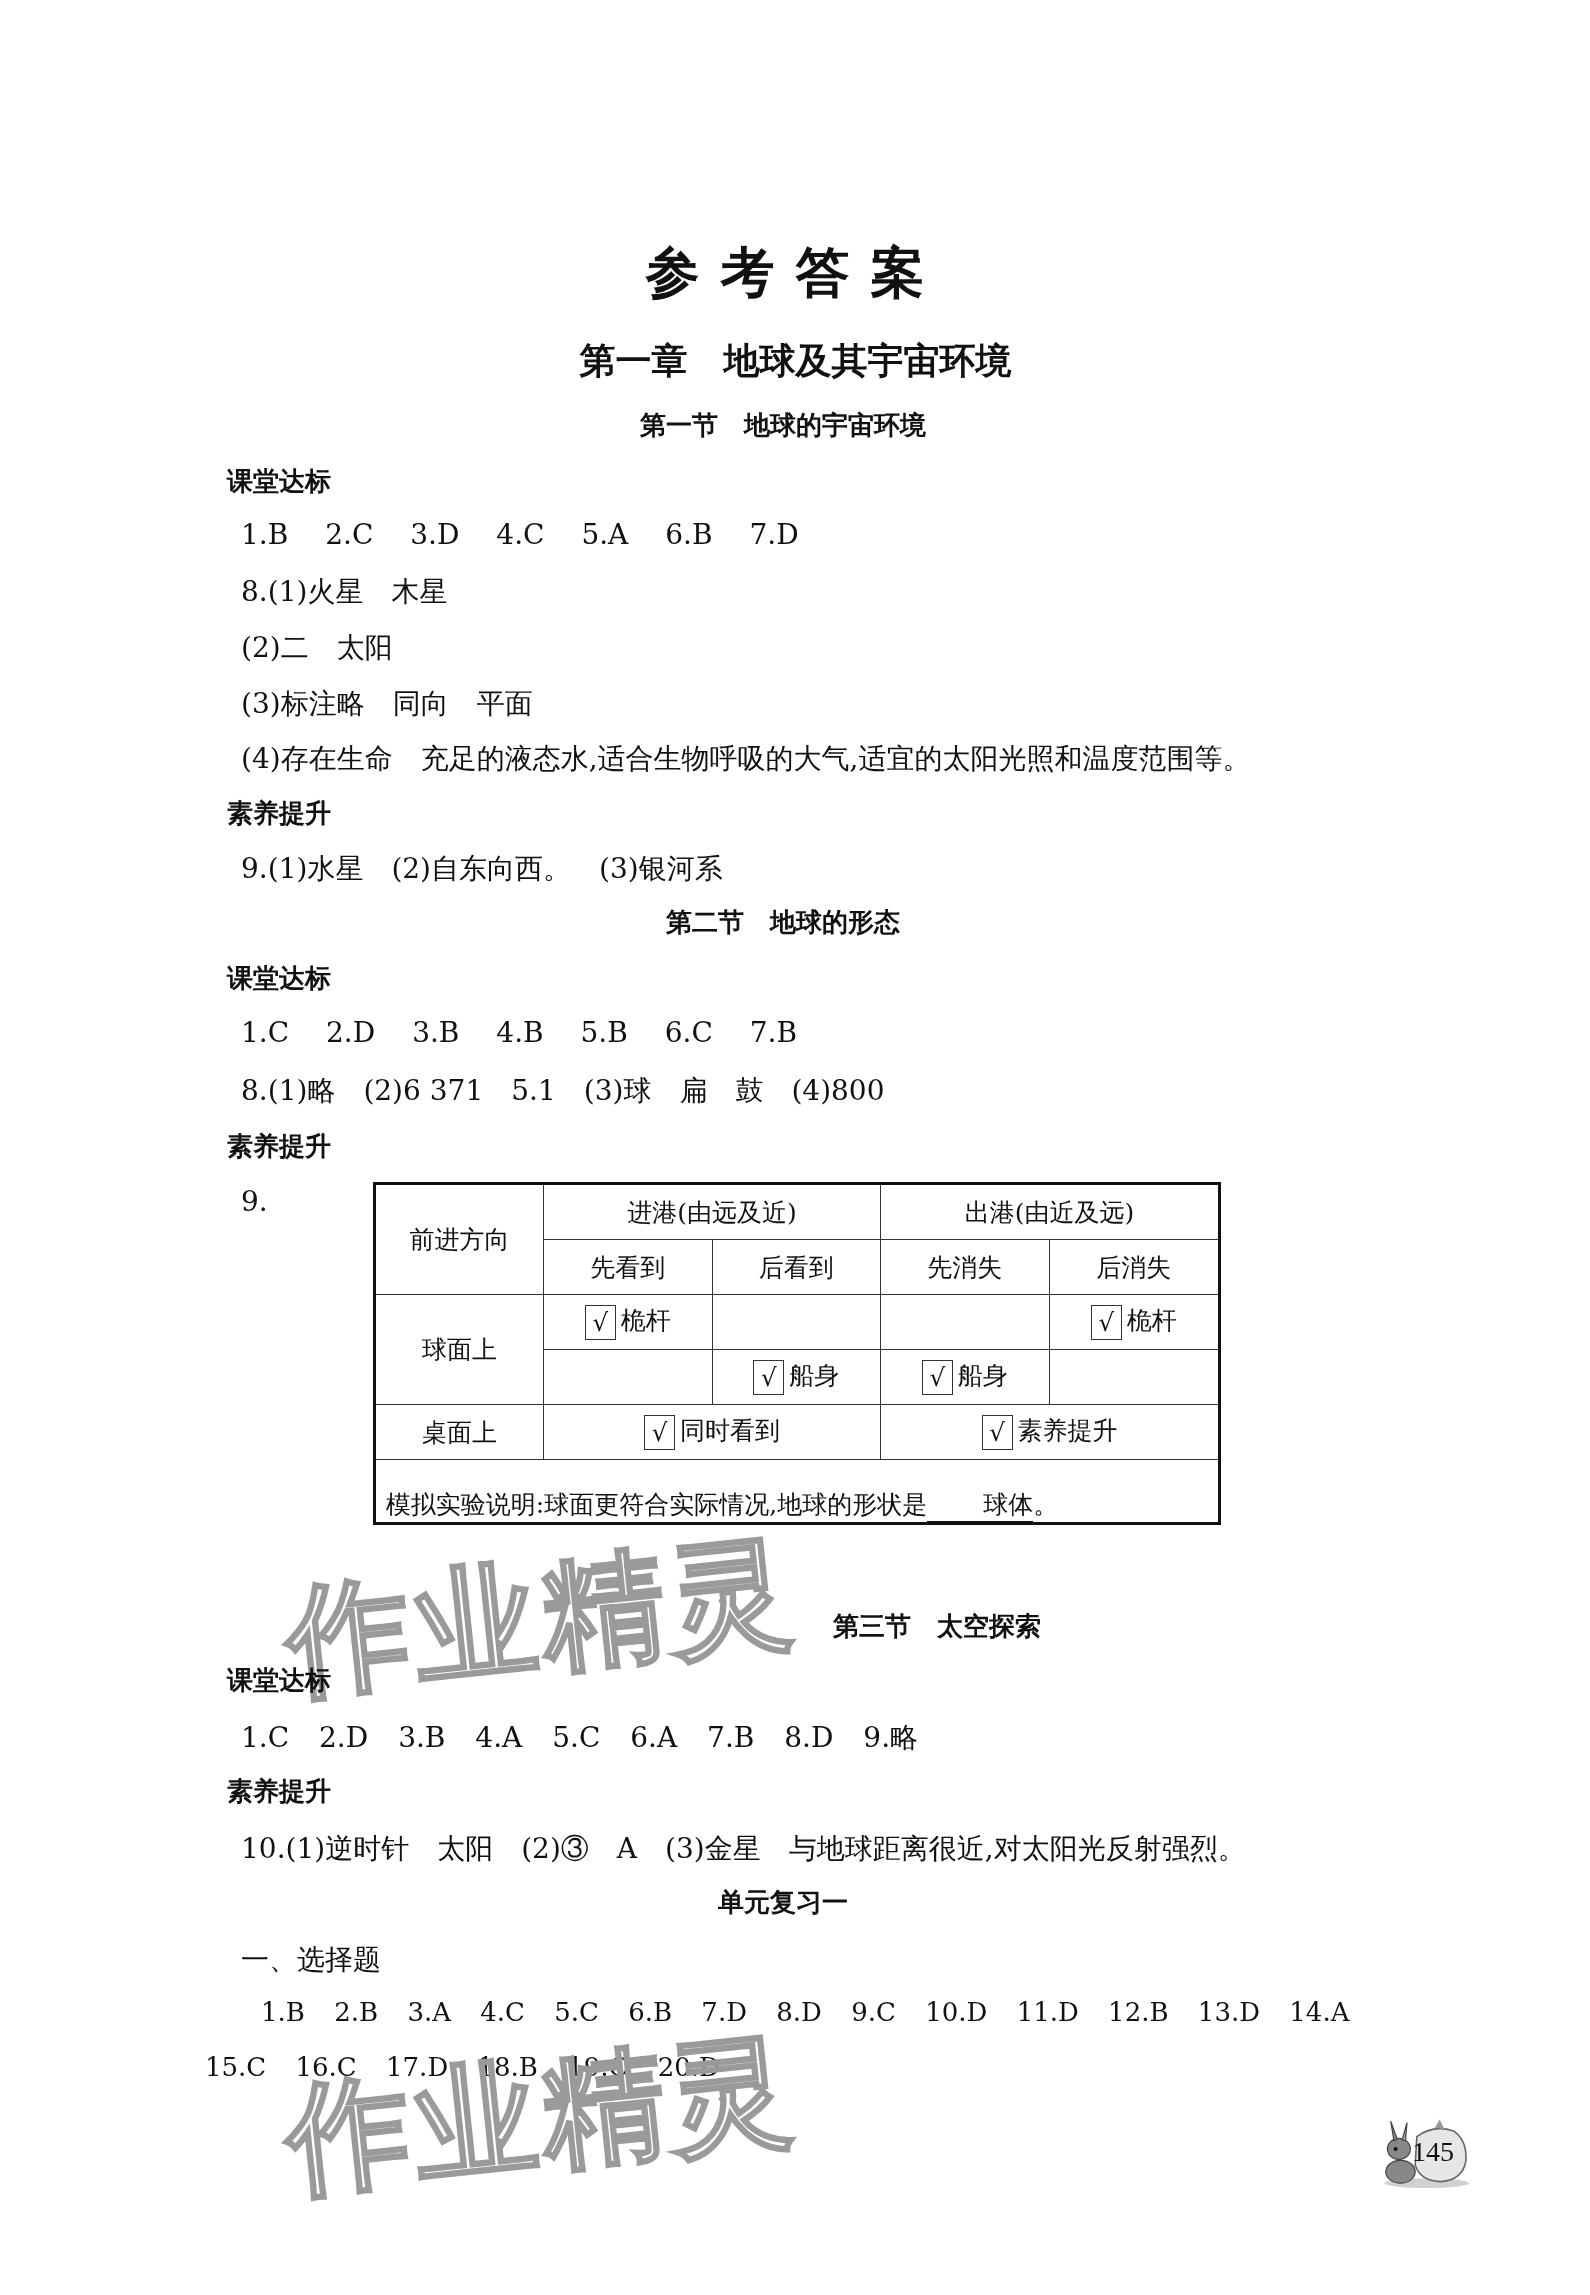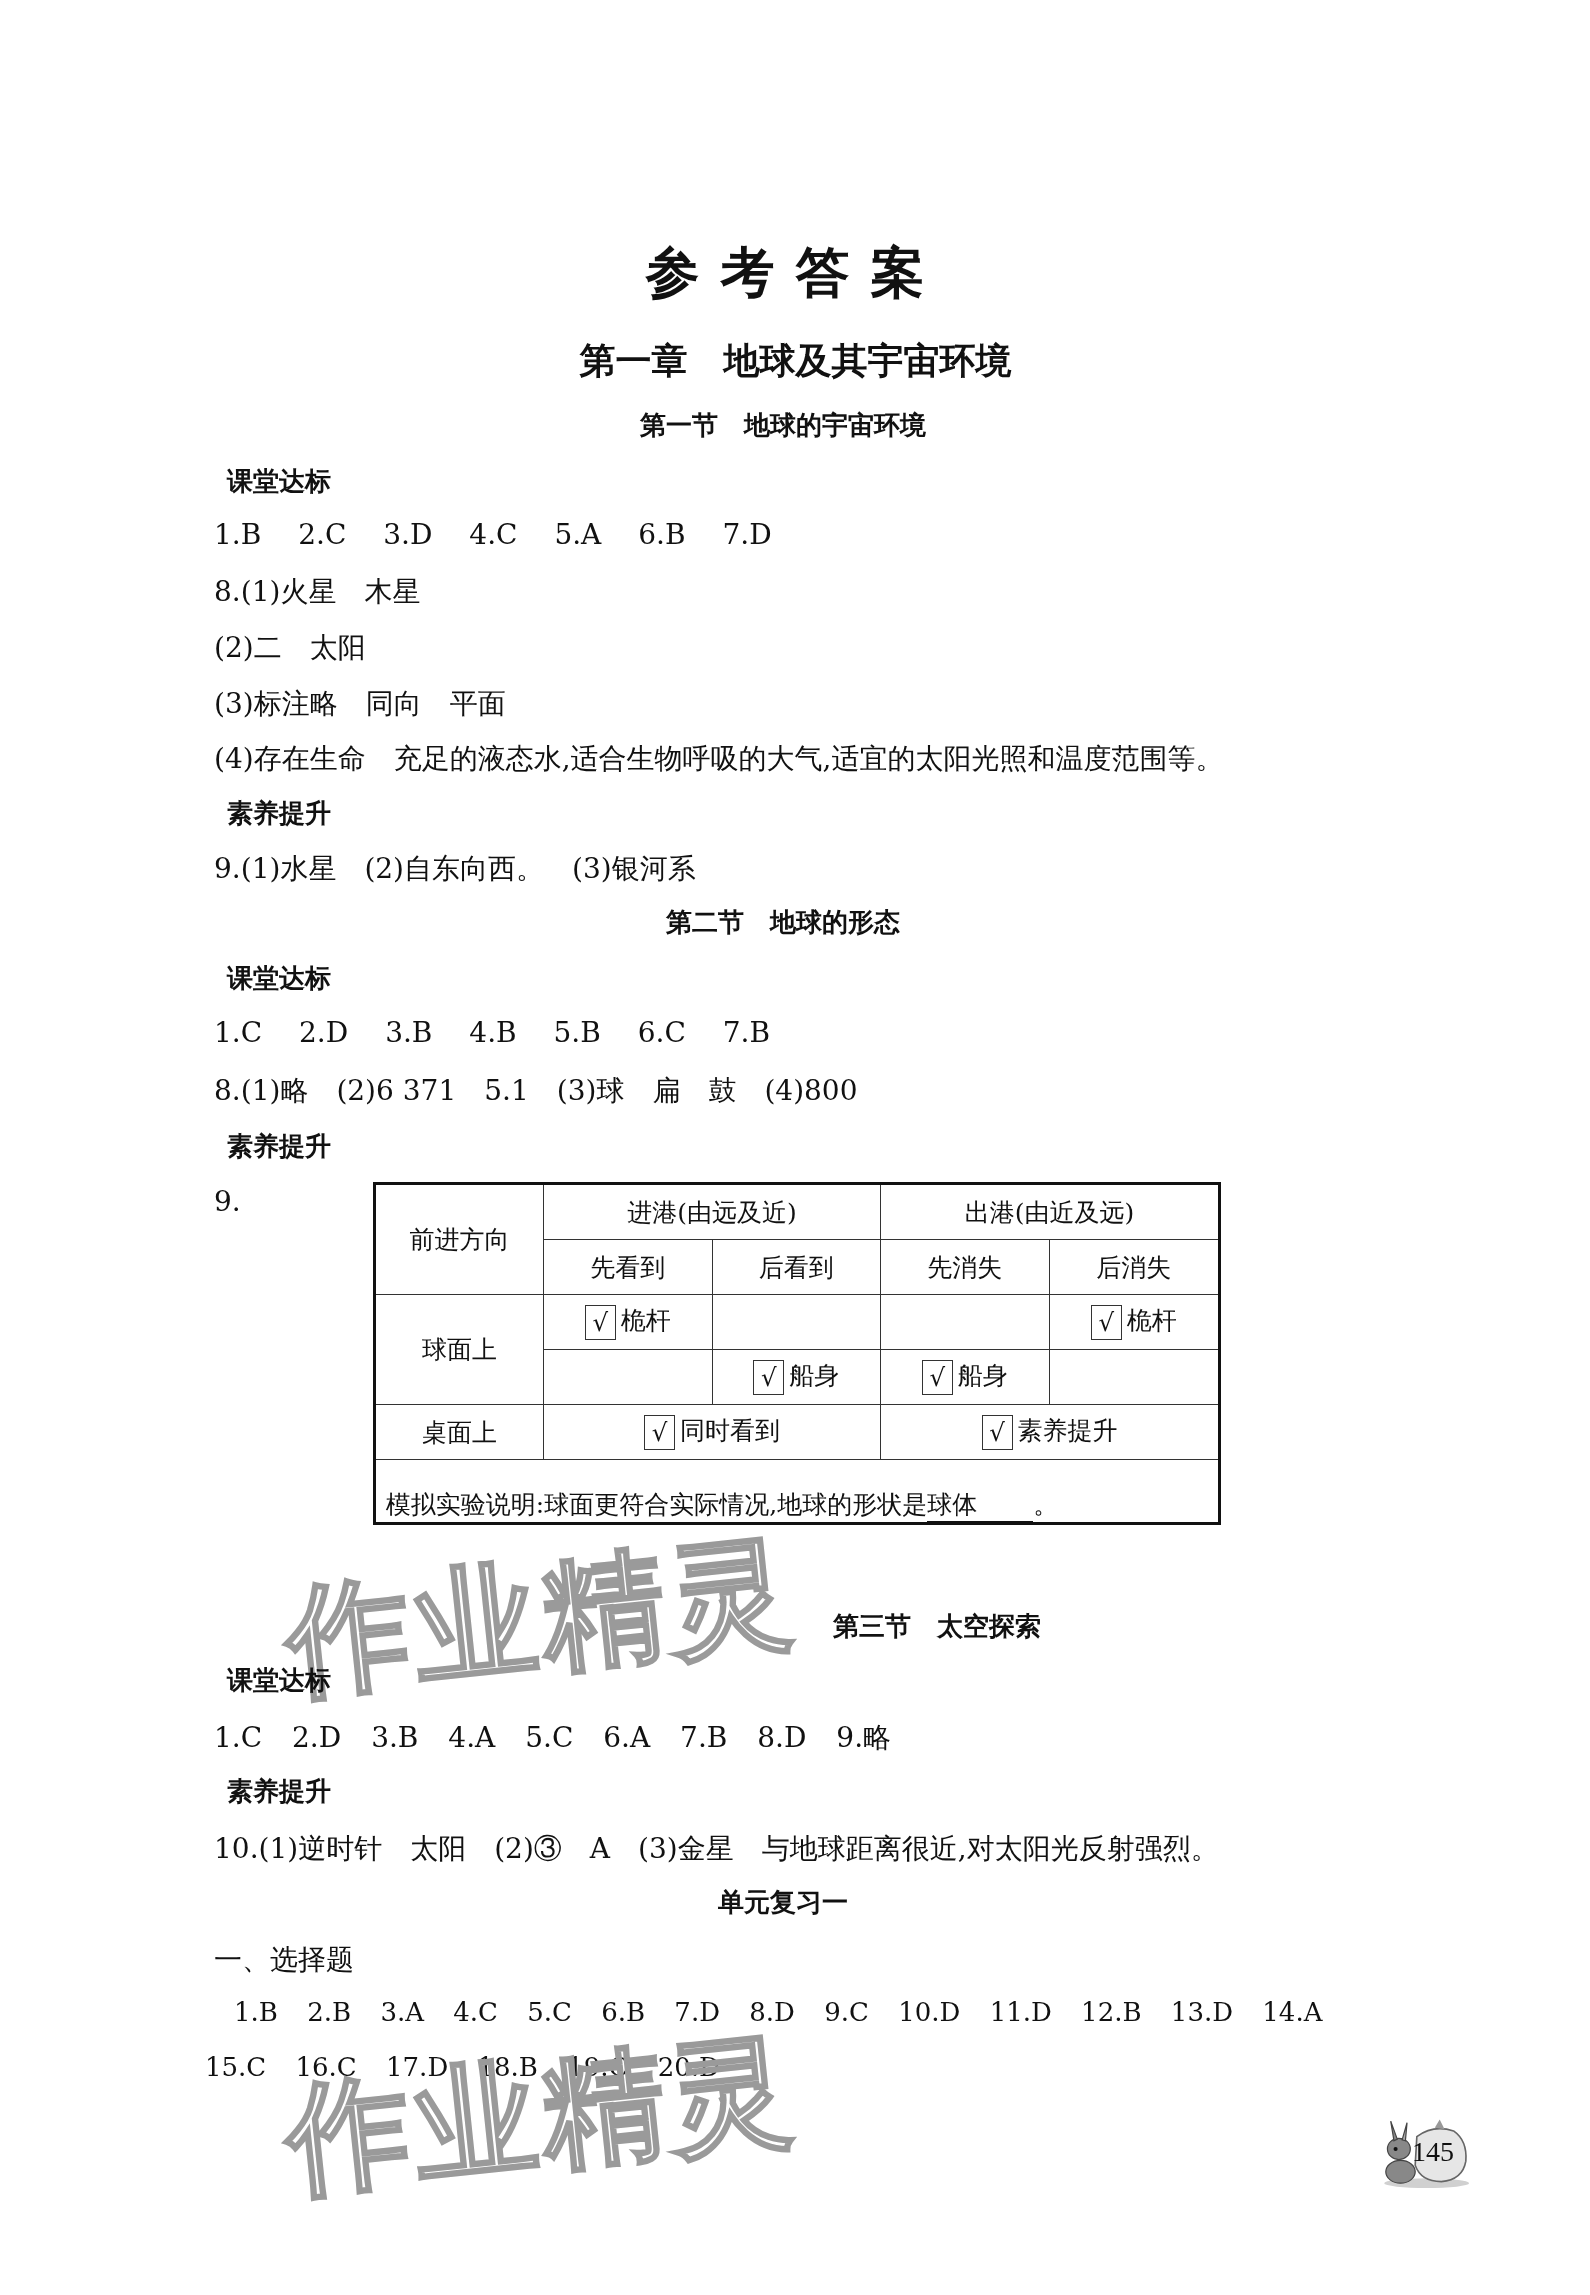--- a/index.html
+++ b/index.html
@@ -4,30 +4,30 @@
 <style>
   html, body { margin: 0; padding: 0; background: #ffffff; }
   body { width: 1591px; height: 2295px; position: relative; overflow: hidden; color: #111; }
   .serif { font-family: "DejaVu Serif", "Liberation Serif", serif; }
   .sans { font-family: "DejaVu Sans", "Liberation Sans", sans-serif; }
   .abs { position: absolute; white-space: nowrap; }
   .title { left: 0; width: 1591px; top: 237px; text-align: center; font-size: 54px; font-weight: bold; letter-spacing: 21px; }
   .chapter { left: 0; width: 1591px; top: 337px; text-align: center; font-size: 36px; font-weight: bold; }
   .section { left: 0; width: 1566px; text-align: center; font-size: 26px; font-weight: bold; }
   .subhead { left: 227px; font-size: 26px; font-weight: bold; }
-  .line { left: 214px; font-size: 28px; }
+  .line { left: 241px; font-size: 28px; }
   .ans { display: inline-block; margin-right: 28px; }
   .ans-tight { display: inline-block; margin-right: 21px; }
 
   table.exp { position: absolute; left: 373px; top: 1182px; width: 848px; border-collapse: collapse; border: 3.3px solid #111; font-size: 25px; }
   table.exp td { border: 1.6px solid #333; text-align: center; height: 54px; padding: 0; }
   table.exp td.rowhead { width: 167px; }
   table.exp td.note { text-align: left; padding-left: 9.8px; height: 57px; }
   .check { display: inline-block; width: 29px; height: 33px; border: 1.6px solid #333; vertical-align: middle; line-height: 33px; font-size: 24.5px; text-align: center; margin-right: 4.9px; }
-  .blank { display: inline-block; min-width: 106px; border-bottom: 1.6px solid #111; text-align: left; margin-top: 28px; }
+  .blank { display: inline-block; min-width: 106px; border-bottom: 1.6px solid #111; text-align: right; margin-top: 28px; }
 
   .watermark { position: absolute; font-size: 123px; font-weight: bold; color: transparent; -webkit-text-stroke: 2.5px #9a9a9a; letter-spacing: 4.9px; transform: rotate(-6deg); font-family: "DejaVu Sans", "Liberation Sans", sans-serif; }
 
   .badge { position: absolute; left: 1376px; top: 2116px; width: 98px; height: 74px; }
   .badge .pg { position: absolute; left: 36px; top: 19.6px; font-size: 28px; font-family: Liberation Serif, serif; }
 </style>
 </head>
 <body>
 
 <div class="abs title sans">参考答案</div>

